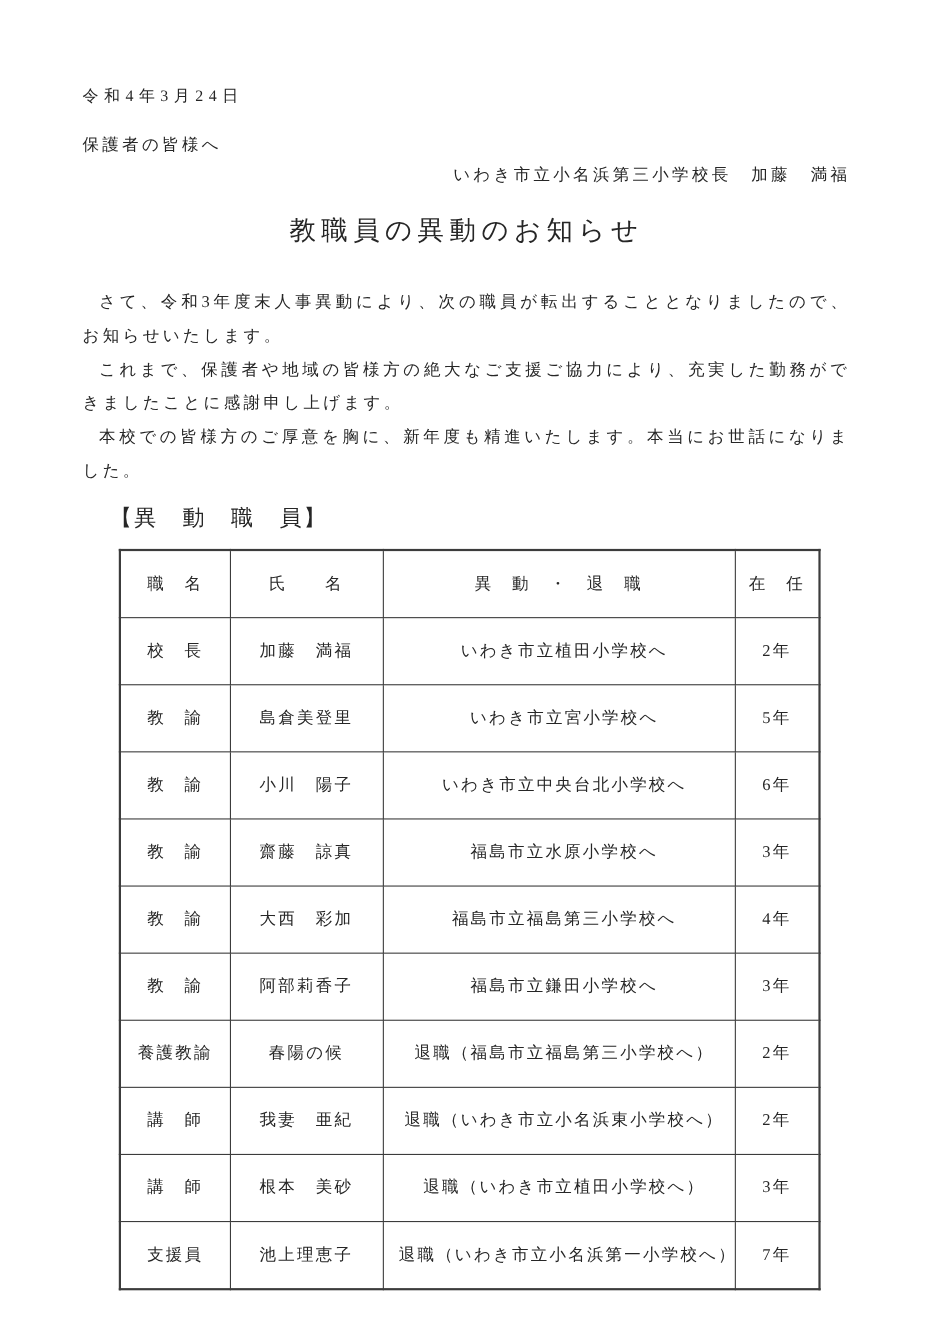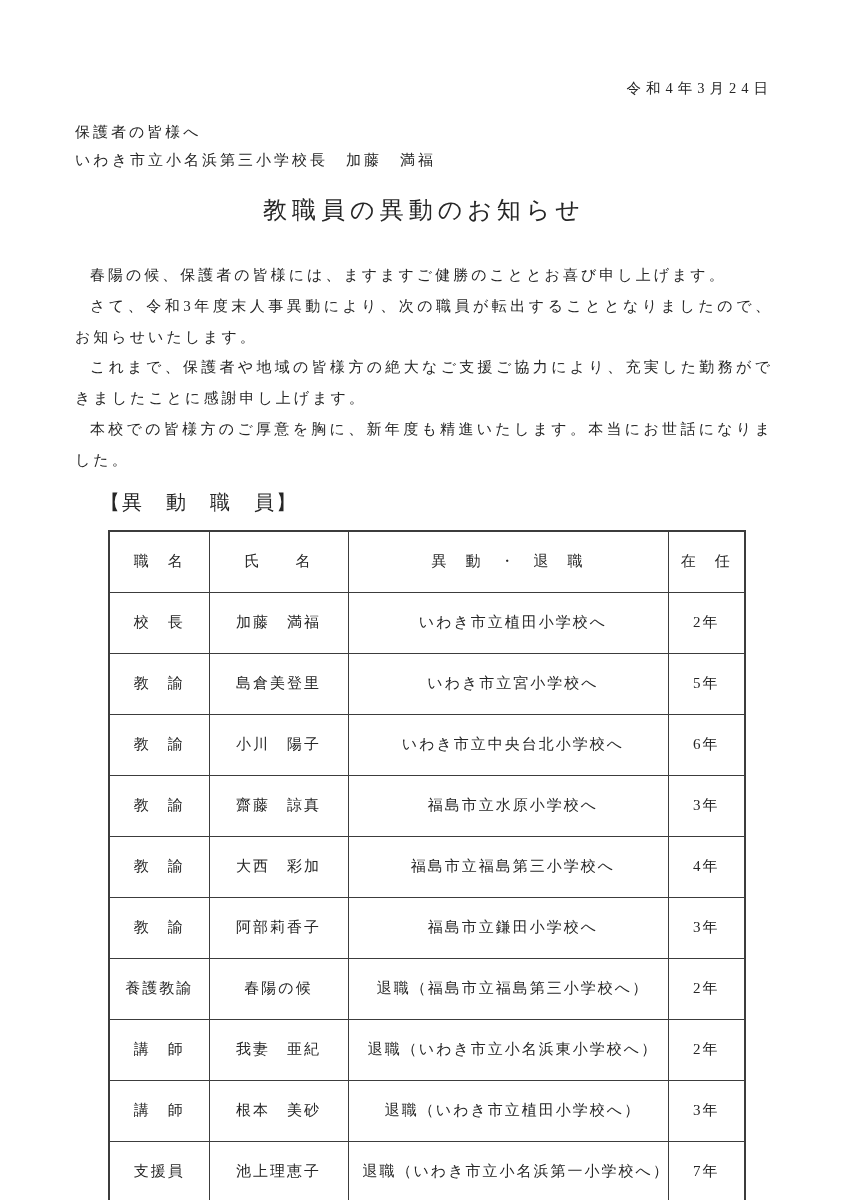--- a/index.html
+++ b/index.html
@@ -13,37 +13,36 @@
     height: 1200px;
     margin: 0;
     background: #ffffff;
     color: #262626;
     font-family: "Liberation Serif", "DejaVu Serif", serif;
     box-sizing: border-box;
     padding: 78px 76px 0 75px;
     overflow: hidden;
   }
   .date-line {
-    text-align: right;
     font-size: 14.5px;
     letter-spacing: 5px;
     line-height: 20px;
     white-space: nowrap;
   }
   .recipient-line {
     margin-top: 24px;
     text-align: left;
     font-size: 15px;
     letter-spacing: 3px;
     line-height: 21px;
     white-space: nowrap;
   }
   .sender-line {
     margin-top: 7px;
-    text-align: left;
+    text-align: right;
     font-size: 15px;
     letter-spacing: 3px;
     line-height: 21px;
     white-space: nowrap;
   }
   .doc-title {
     margin: 22px 0 0 0;
     text-align: center;
     font-size: 24px;
     font-weight: normal;
@@ -102,21 +101,20 @@
 
   <div class="date-line">令和4年3月24日</div>
 
   <div class="recipient-line">保護者の皆様へ</div>
 
   <div class="sender-line">いわき市立小名浜第三小学校長　加藤　満福</div>
 
   <h1 class="doc-title">教職員の異動のお知らせ</h1>
 
   <div class="body-text">
-    <p>春陽の候、保護者の皆様には、ますますご健勝のこととお喜び申し上げます。</p>
     <p>さて、令和3年度末人事異動により、次の職員が転出することとなりましたので、お知らせいたします。</p>
     <p>これまで、保護者や地域の皆様方の絶大なご支援ご協力により、充実した勤務ができましたことに感謝申し上げます。</p>
     <p>本校での皆様方のご厚意を胸に、新年度も精進いたします。本当にお世話になりました。</p>
   </div>
 
   <div class="section-heading">【異　動　職　員】</div>
 
   <table class="staff-table">
     <colgroup>
       <col class="col-position">

